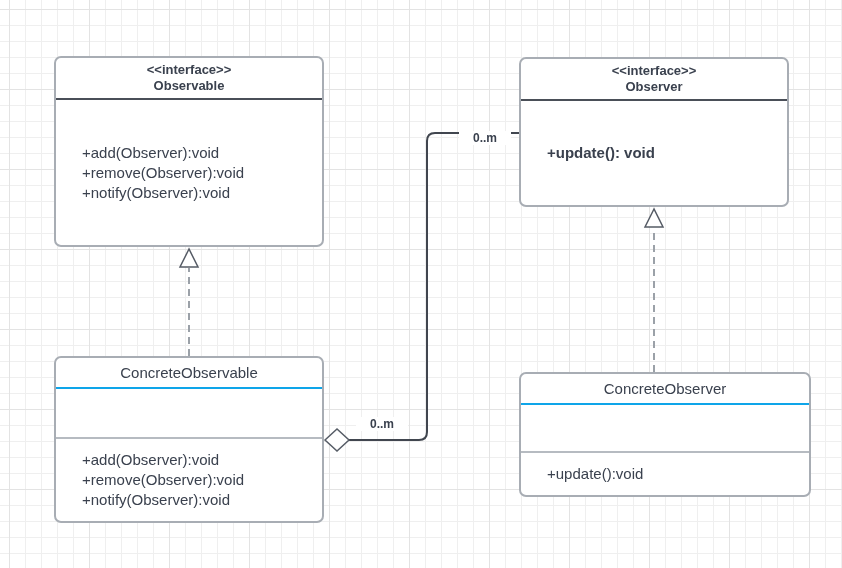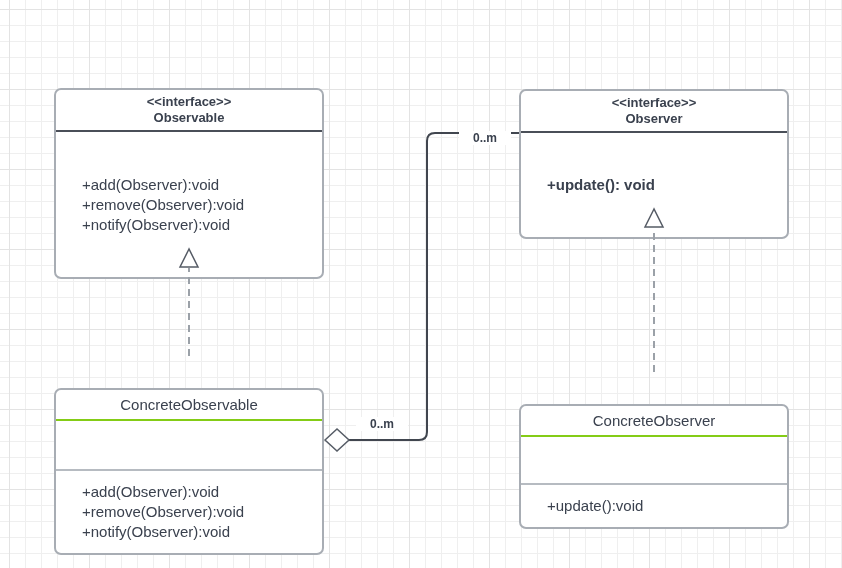--- a/index.html
+++ b/index.html
@@ -21,21 +21,20 @@
   }
 
   .uml-box {
     position: absolute;
     box-sizing: border-box;
     background: #ffffff;
     border: 2px solid #a8adb4;
     border-radius: 7px;
     color: #3a414e;
     z-index: 1;
-    margin-top: 32px;
   }
 
   .iface-header {
     height: 42px;
     box-sizing: border-box;
     border-bottom: 2px solid #4a4f58;
     display: flex;
     flex-direction: column;
     align-items: center;
     justify-content: center;
@@ -49,21 +48,21 @@
     flex-direction: column;
     justify-content: center;
     padding-left: 26px;
     font-size: 15px;
     line-height: 20px;
   }
 
   .class-title {
     box-sizing: border-box;
     height: 31px;
-    border-bottom: 2px solid #84cc16;
+    border-bottom: 2px solid #0ea5e9;
     display: flex;
     align-items: center;
     justify-content: center;
     font-size: 15px;
   }
 
   .attrs-compartment {
     box-sizing: border-box;
     border-bottom: 2px solid #b6bbc1;
   }
@@ -72,21 +71,21 @@
   #box-observable          { left: 54px;  top: 56px;  width: 270px; height: 191px; }
   #box-observable .body-methods { height: 145px; }
 
   #box-observer            { left: 519px; top: 57px;  width: 270px; height: 150px; }
   #box-observer .body-methods { height: 104px; font-weight: bold; }
 
   #box-concrete-observable { left: 54px;  top: 356px; width: 270px; height: 167px; }
   #box-concrete-observable .attrs-compartment { height: 50px; }
   #box-concrete-observable .body-methods { height: 82px; }
 
-  #box-concrete-observer   { left: 519px; top: 372px; width: 270px; height: 125px; }
+  #box-concrete-observer   { left: 519px; top: 372px; width: 292px; height: 125px; }
   #box-concrete-observer .attrs-compartment { height: 48px; }
   #box-concrete-observer .body-methods { height: 42px; border-radius: 15px; }
 
   svg.connector-layer {
     position: absolute;
     left: 0; top: 0;
     width: 842px; height: 568px;
     z-index: 2;
     pointer-events: none;
   }

